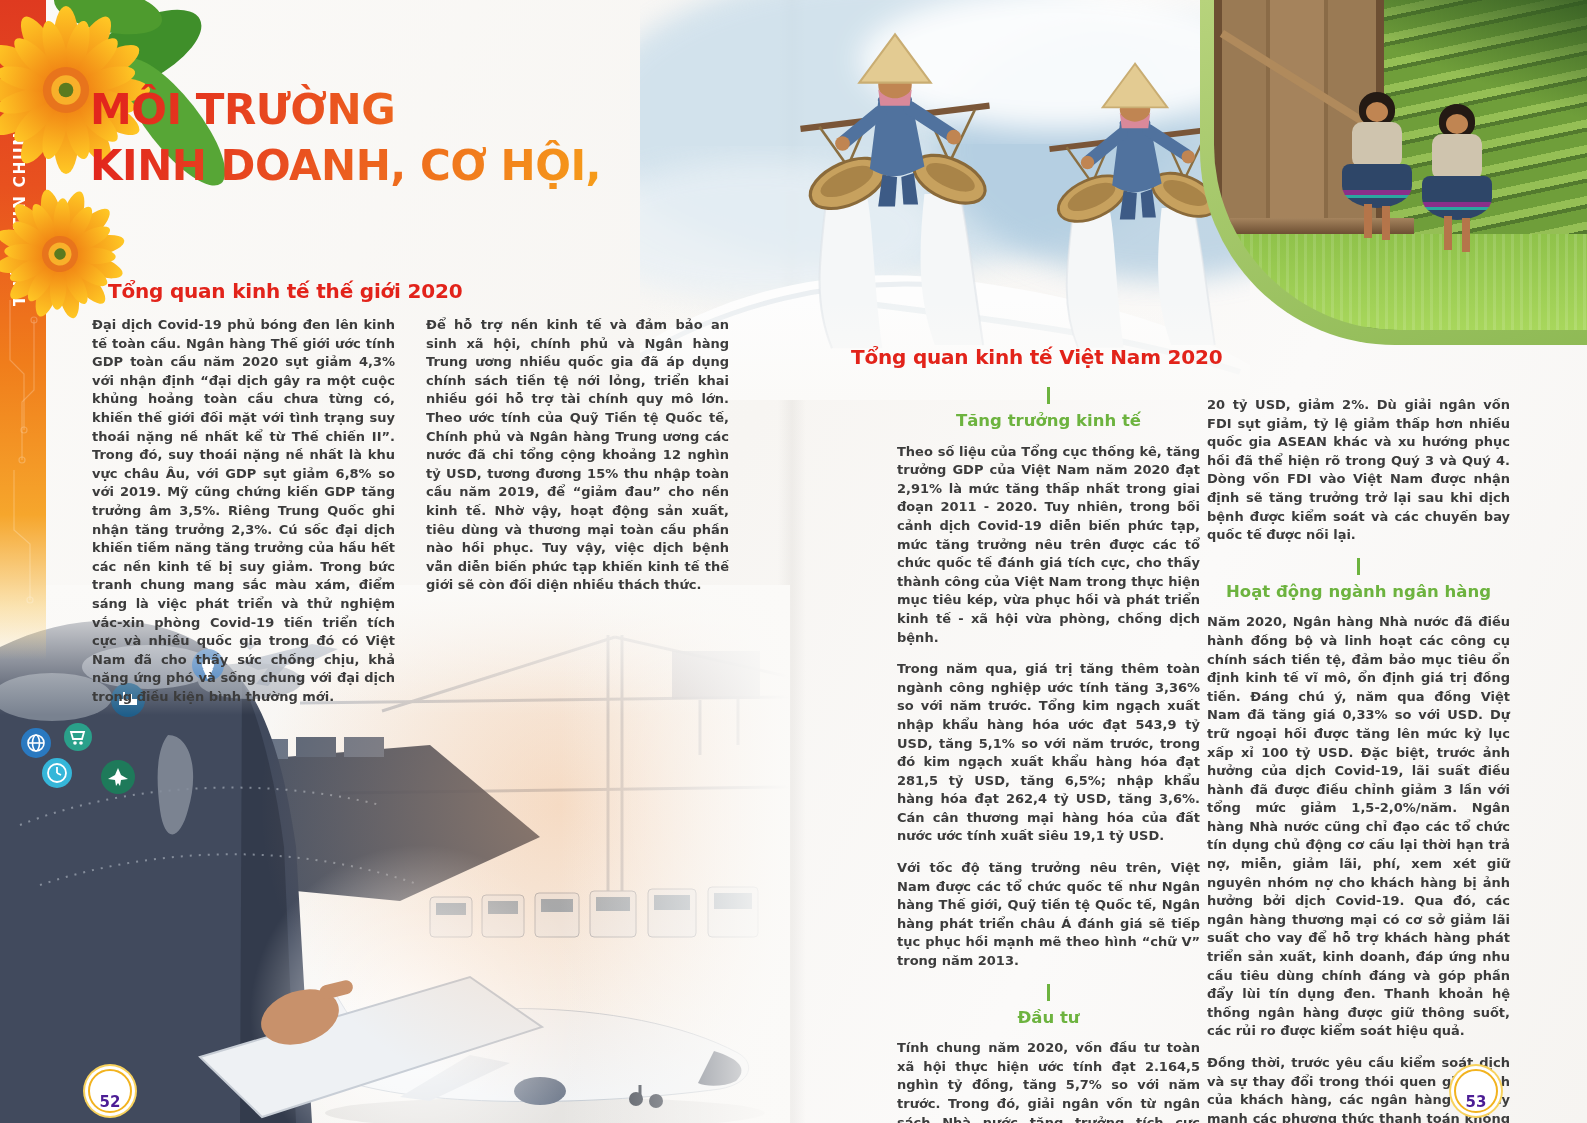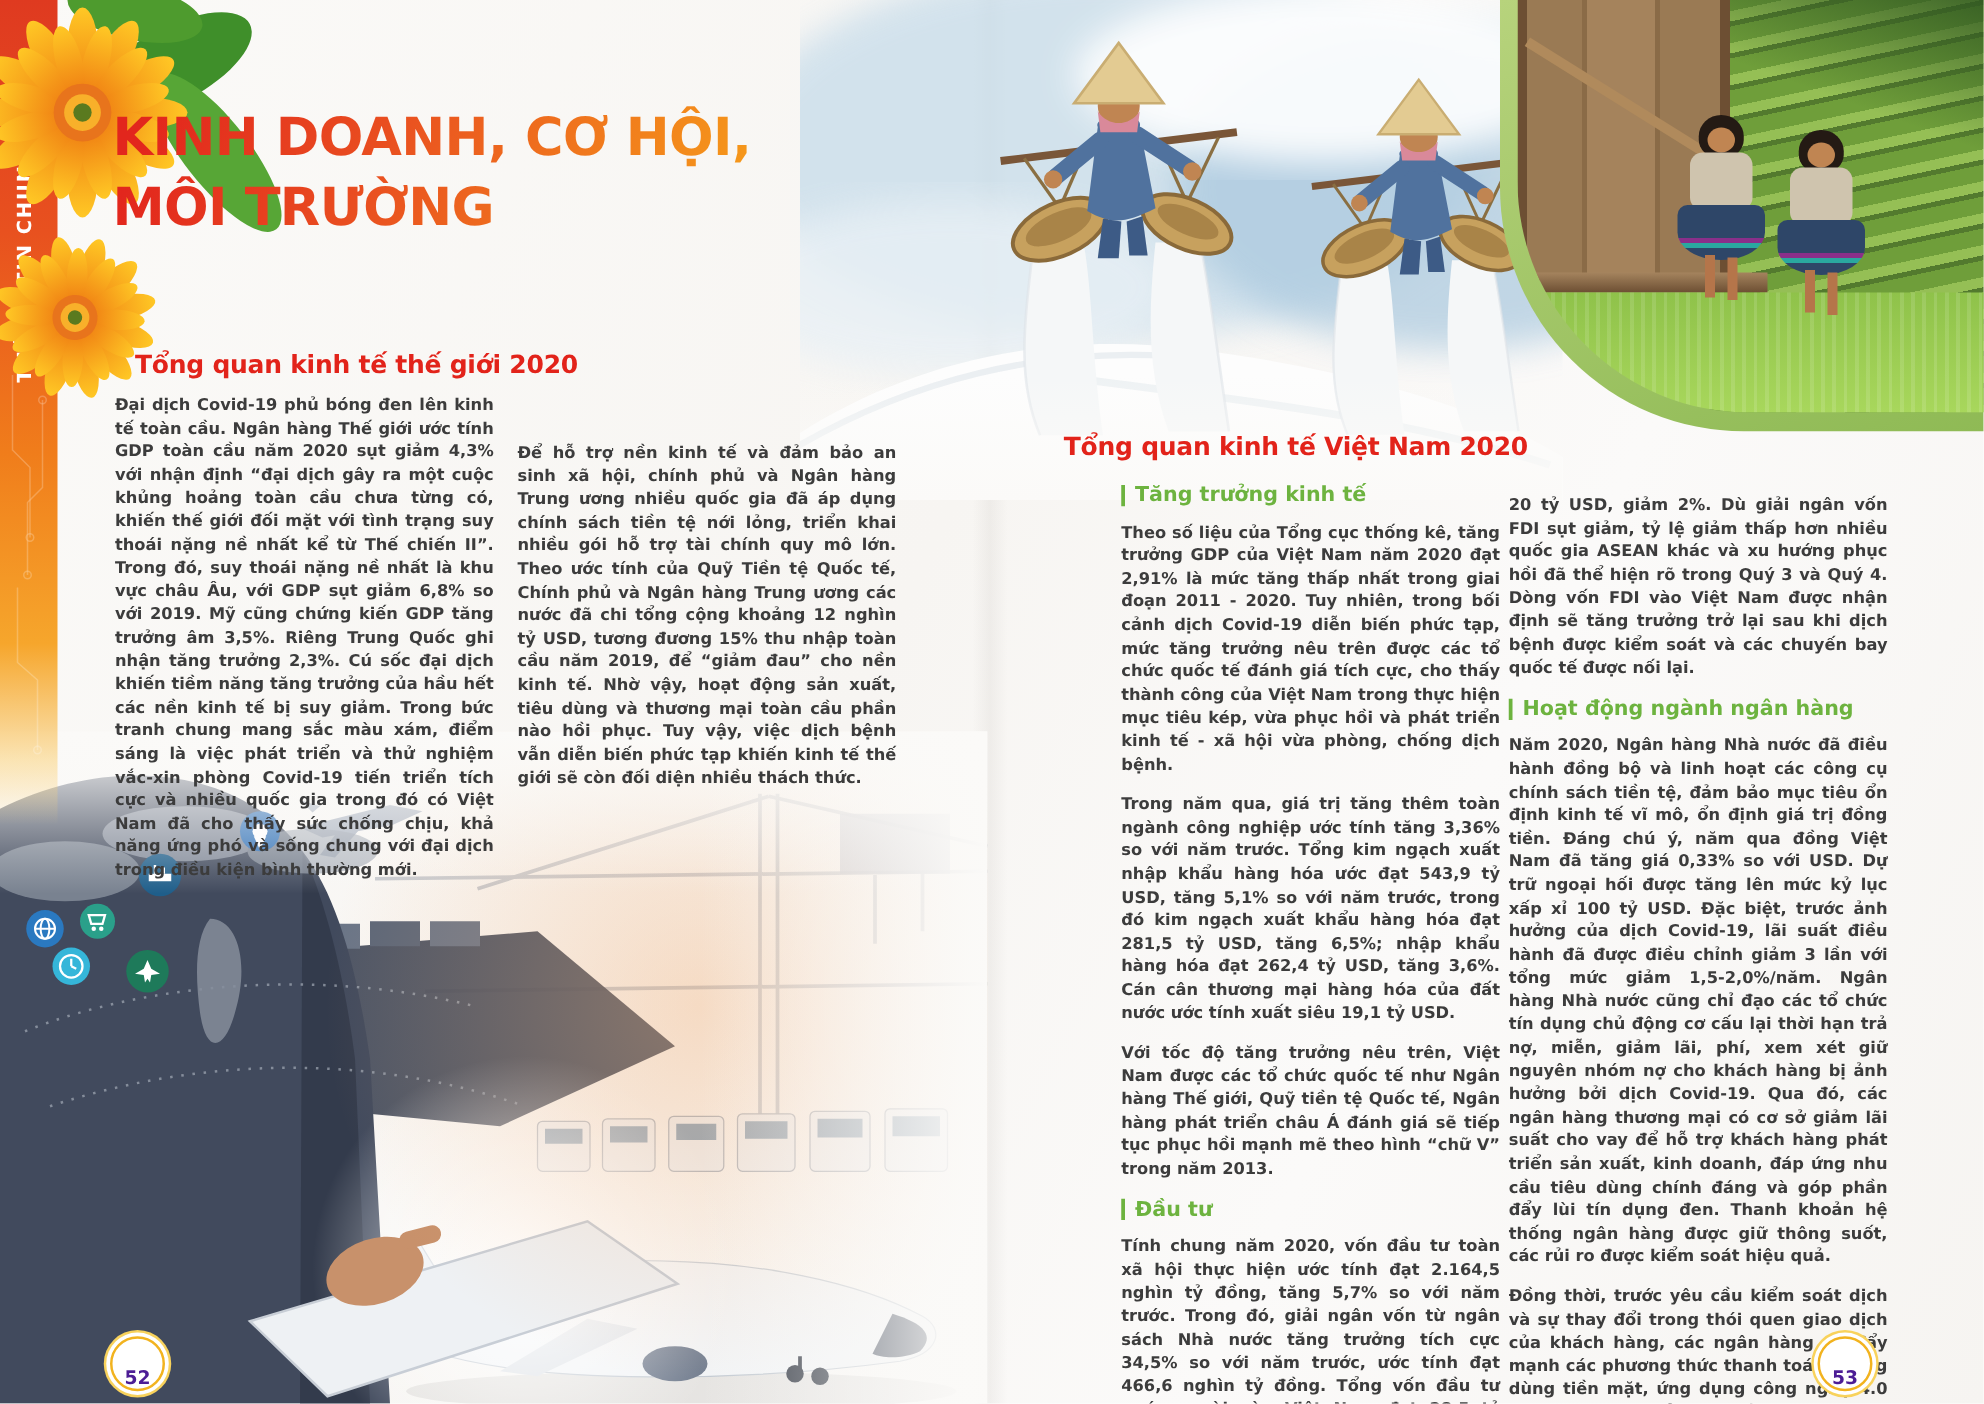--- a/index.html
+++ b/index.html
@@ -22,21 +22,21 @@
   .page-title{
     position:absolute;left:90px;top:82px;width:600px;
     font-size:42px;line-height:56px;font-weight:bold;letter-spacing:-.5px;
     color:#ef5a22;
     background:linear-gradient(110deg,#e2261d 5%,#e94e20 35%,#f0761d 60%,#f69c1a 85%);
     -webkit-background-clip:text;background-clip:text;-webkit-text-fill-color:transparent;
   }
   .sec-head{position:absolute;font-size:20px;font-weight:bold;color:#e2231a;letter-spacing:-.2px;}
   .col{position:absolute;width:303px;text-align:justify;font-size:13px;line-height:18.6px;color:#3c3c3c;}
   .col p{margin:0 0 13px 0;font-weight:bold;}
-  .subhead{display:flex;align-items:center;gap:8px;color:#6db33f;font-weight:bold;font-size:16.5px;margin:3px 0 12px 0;}
+  .subhead{display:flex;align-items:center;gap:8px;color:#6db33f;font-weight:bold;font-size:16.5px;margin:3px 0 12px 0;flex-direction:column;}
   .subhead .bar{width:3px;height:17px;background:#6db33f;flex:0 0 auto;}
   
   .badge{
     position:absolute;width:40px;height:40px;border-radius:50%;background:#fff;
     border:2px solid #f2b31f;box-shadow:0 0 0 3px #fff,0 0 0 5px #f8d25c;
     display:flex;align-items:flex-end;justify-content:center;
     color:#4c1d95;font-weight:bold;font-size:15px;
   }
   .foot-label{position:absolute;font-size:14px;color:#85878a;margin-top:48px;}
   
@@ -351,30 +351,30 @@
       </g>
     </defs>
     <ellipse cx="150" cy="70" rx="70" ry="30" fill="#3f8f2a" transform="rotate(-28 150 70)"></ellipse>
     <ellipse cx="185" cy="140" rx="78" ry="26" fill="#57a636" transform="rotate(52 185 140)"></ellipse>
     <ellipse cx="120" cy="28" rx="55" ry="22" fill="#4e9b2e" transform="rotate(12 120 28)"></ellipse>
     <use href="#gerbera" transform="translate(78,108) scale(1.05)"></use>
     <use href="#gerbera" transform="translate(72,272) scale(0.82) rotate(18)"></use>
   </svg>
 
   <div class="page-title">
+    <div>MÔI TRƯỜNG</div>
     <div>KINH DOANH, CƠ HỘI,</div>
-    <div>MÔI TRƯỜNG</div>
   </div>
 
   <div class="sec-head" style="left:108px;top:279px;">Tổng quan kinh tế thế giới 2020</div>
 
   <div class="col" style="left:92px;top:316px;">
     <p>Đại dịch Covid-19 phủ bóng đen lên kinh tế toàn cầu. Ngân hàng Thế giới ước tính GDP toàn cầu năm 2020 sụt giảm 4,3% với nhận định “đại dịch gây ra một cuộc khủng hoảng toàn cầu chưa từng có, khiến thế giới đối mặt với tình trạng suy thoái nặng nề nhất kể từ Thế chiến II”. Trong đó, suy thoái nặng nề nhất là khu vực châu Âu, với GDP sụt giảm 6,8% so với 2019. Mỹ cũng chứng kiến GDP tăng trưởng âm 3,5%. Riêng Trung Quốc ghi nhận tăng trưởng 2,3%. Cú sốc đại dịch khiến tiềm năng tăng trưởng của hầu hết các nền kinh tế bị suy giảm. Trong bức tranh chung mang sắc màu xám, điểm sáng là việc phát triển và thử nghiệm vắc-xin phòng Covid-19 tiến triển tích cực và nhiều quốc gia trong đó có Việt Nam đã cho thấy sức chống chịu, khả năng ứng phó và sống chung với đại dịch trong điều kiện bình thường mới.</p>
   </div>
-  <div class="col" style="left:414px;top:316px;margin-top:38px;">
+  <div class="col" style="left:426px;top:316px;">
     <p>Để hỗ trợ nền kinh tế và đảm bảo an sinh xã hội, chính phủ và Ngân hàng Trung ương nhiều quốc gia đã áp dụng chính sách tiền tệ nới lỏng, triển khai nhiều gói hỗ trợ tài chính quy mô lớn. Theo ước tính của Quỹ Tiền tệ Quốc tế, Chính phủ và Ngân hàng Trung ương các nước đã chi tổng cộng khoảng 12 nghìn tỷ USD, tương đương 15% thu nhập toàn cầu năm 2019, để “giảm đau” cho nền kinh tế. Nhờ vậy, hoạt động sản xuất, tiêu dùng và thương mại toàn cầu phần nào hồi phục. Tuy vậy, việc dịch bệnh vẫn diễn biến phức tạp khiến kinh tế thế giới sẽ còn đối diện nhiều thách thức.</p>
   </div>
 
   <div class="sec-head" style="left:851px;top:345px;">Tổng quan kinh tế Việt Nam 2020</div>
 
   <div class="col" style="left:897px;top:384px;">
     <div class="subhead">
       <span class="bar"></span>
       <span>Tăng trưởng kinh tế</span>
     </div>

